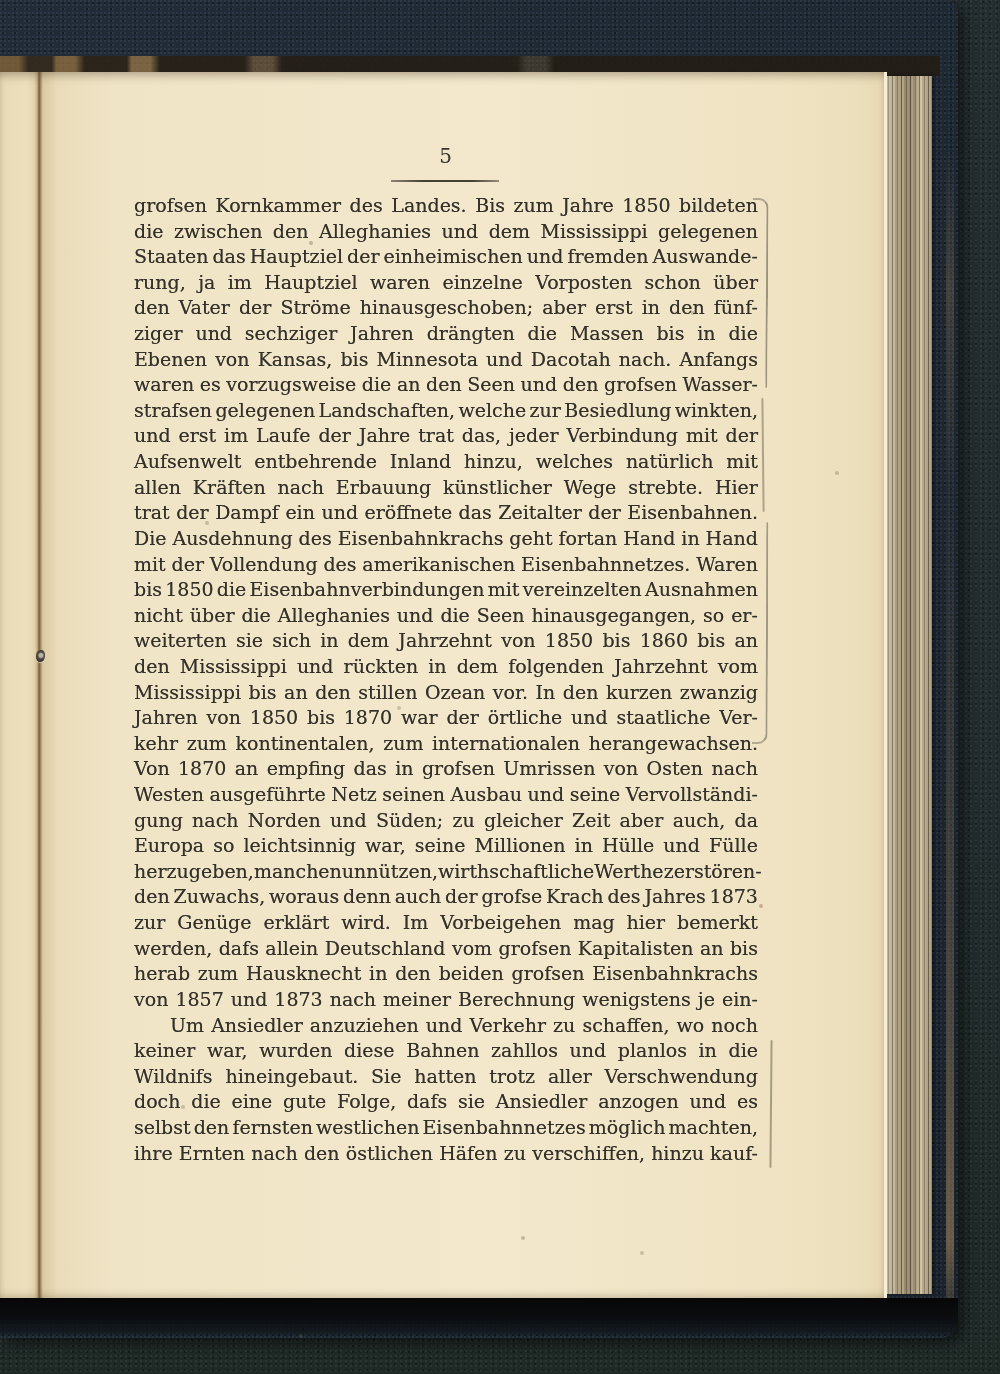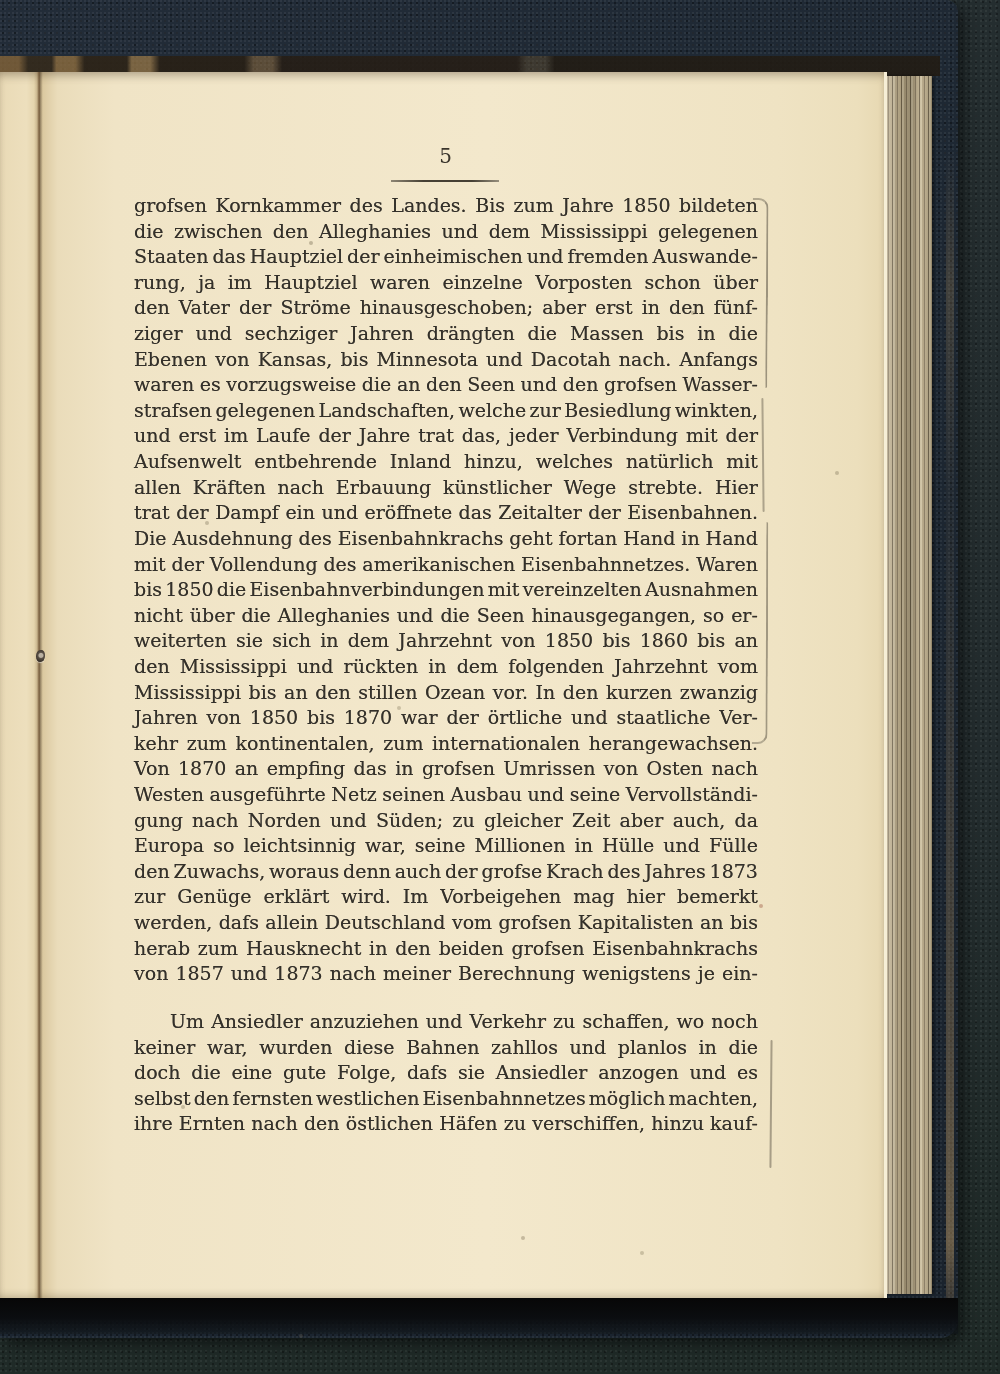--- a/index.html
+++ b/index.html
@@ -74,21 +74,21 @@
     position:absolute;left:391px;top:180px;width:108px;height:2px;
     background:linear-gradient(90deg,rgba(58,53,44,.55),#464034 30%,#464034 75%,rgba(58,53,44,.5));
   }
   .textblock{position:absolute;left:134px;top:194px;width:624px;color:#33302a;}
   .tline{
     display:flex;justify-content:space-between;align-items:baseline;
     height:25.62px;font-size:19px;white-space:pre;
     text-shadow:0 0 .35px rgba(50,45,38,.65);
   }
   .tline.flush{display:block;}
-  .tline.indent{padding-left:36px;margin-top:22px;}
+  .tline.indent{padding-left:36px;}
   
   .pencil{position:absolute;border-color:rgba(128,120,102,.75);}
   .pencil-a{left:752px;top:198px;width:14px;height:188px;border-right:2px solid rgba(128,120,102,.75);border-top:2px solid rgba(128,120,102,.55);border-radius:0 10px 2px 0;transform:rotate(.4deg);}
   .pencil-b{left:762px;top:398px;width:2px;height:114px;background:rgba(128,120,102,.6);transform:rotate(-.6deg);border-radius:2px;}
   .pencil-c{left:752px;top:522px;width:14px;height:220px;border-right:2px solid rgba(128,120,102,.7);border-bottom:2px solid rgba(128,120,102,.55);border-radius:0 2px 10px 0;transform:rotate(.2deg);}
   .pencil-d{left:770px;top:1040px;width:2px;height:128px;background:rgba(128,120,102,.65);transform:rotate(.5deg);border-radius:2px;}
   
   .specks{position:absolute;left:0;top:0;width:2px;height:2px;border-radius:50%;
     box-shadow:310px 242px 0 1px rgba(100,88,62,.35), 692px 312px 0 1px rgba(100,88,62,.3),
       206px 522px 0 1px rgba(100,88,62,.3), 398px 707px 0 1px rgba(100,88,62,.28),
@@ -132,27 +132,29 @@
       <div class="tline"><span>nicht</span><span>über</span><span>die</span><span>Alleghanies</span><span>und</span><span>die</span><span>Seen</span><span>hinausgegangen,</span><span>so</span><span>er-</span></div>
       <div class="tline"><span>weiterten</span><span>sie</span><span>sich</span><span>in</span><span>dem</span><span>Jahrzehnt</span><span>von</span><span>1850</span><span>bis</span><span>1860</span><span>bis</span><span>an</span></div>
       <div class="tline"><span>den</span><span>Mississippi</span><span>und</span><span>rückten</span><span>in</span><span>dem</span><span>folgenden</span><span>Jahrzehnt</span><span>vom</span></div>
       <div class="tline"><span>Mississippi</span><span>bis</span><span>an</span><span>den</span><span>stillen</span><span>Ozean</span><span>vor.</span><span>In</span><span>den</span><span>kurzen</span><span>zwanzig</span></div>
       <div class="tline"><span>Jahren</span><span>von</span><span>1850</span><span>bis</span><span>1870</span><span>war</span><span>der</span><span>örtliche</span><span>und</span><span>staatliche</span><span>Ver-</span></div>
       <div class="tline"><span>kehr</span><span>zum</span><span>kontinentalen,</span><span>zum</span><span>internationalen</span><span>herangewachsen.</span></div>
       <div class="tline"><span>Von</span><span>1870</span><span>an</span><span>empfing</span><span>das</span><span>in</span><span>grofsen</span><span>Umrissen</span><span>von</span><span>Osten</span><span>nach</span></div>
       <div class="tline"><span>Westen</span><span>ausgeführte</span><span>Netz</span><span>seinen</span><span>Ausbau</span><span>und</span><span>seine</span><span>Vervollständi-</span></div>
       <div class="tline"><span>gung</span><span>nach</span><span>Norden</span><span>und</span><span>Süden;</span><span>zu</span><span>gleicher</span><span>Zeit</span><span>aber</span><span>auch,</span><span>da</span></div>
       <div class="tline"><span>Europa</span><span>so</span><span>leichtsinnig</span><span>war,</span><span>seine</span><span>Millionen</span><span>in</span><span>Hülle</span><span>und</span><span>Fülle</span></div>
+      <div class="tline"><span>herzugeben,</span><span>manchen</span><span>unnützen,</span><span>wirthschaftliche</span><span>Werthe</span><span>zerstören-</span></div>
       <div class="tline"><span>den</span><span>Zuwachs,</span><span>woraus</span><span>denn</span><span>auch</span><span>der</span><span>grofse</span><span>Krach</span><span>des</span><span>Jahres</span><span>1873</span></div>
       <div class="tline"><span>zur</span><span>Genüge</span><span>erklärt</span><span>wird.</span><span>Im</span><span>Vorbeigehen</span><span>mag</span><span>hier</span><span>bemerkt</span></div>
       <div class="tline"><span>werden,</span><span>dafs</span><span>allein</span><span>Deutschland</span><span>vom</span><span>grofsen</span><span>Kapitalisten</span><span>an</span><span>bis</span></div>
       <div class="tline"><span>herab</span><span>zum</span><span>Hausknecht</span><span>in</span><span>den</span><span>beiden</span><span>grofsen</span><span>Eisenbahnkrachs</span></div>
       <div class="tline"><span>von</span><span>1857</span><span>und</span><span>1873</span><span>nach</span><span>meiner</span><span>Berechnung</span><span>wenigstens</span><span>je</span><span>ein-</span></div>
       <div class="tline indent"><span>Um</span><span>Ansiedler</span><span>anzuziehen</span><span>und</span><span>Verkehr</span><span>zu</span><span>schaffen,</span><span>wo</span><span>noch</span></div>
       <div class="tline"><span>keiner</span><span>war,</span><span>wurden</span><span>diese</span><span>Bahnen</span><span>zahllos</span><span>und</span><span>planlos</span><span>in</span><span>die</span></div>
+      <div class="tline"><span>Wildnifs</span><span>hineingebaut.</span><span>Sie</span><span>hatten</span><span>trotz</span><span>aller</span><span>Verschwendung</span></div>
       <div class="tline"><span>doch</span><span>die</span><span>eine</span><span>gute</span><span>Folge,</span><span>dafs</span><span>sie</span><span>Ansiedler</span><span>anzogen</span><span>und</span><span>es</span></div>
       <div class="tline"><span>selbst</span><span>den</span><span>fernsten</span><span>westlichen</span><span>Eisenbahnnetzes</span><span>möglich</span><span>machten,</span></div>
       <div class="tline"><span>ihre</span><span>Ernten</span><span>nach</span><span>den</span><span>östlichen</span><span>Häfen</span><span>zu</span><span>verschiffen,</span><span>hinzu</span><span>kauf-</span></div>
     </div>
 
   <div class="pencil pencil-a"></div>
   <div class="pencil pencil-b"></div>
   <div class="pencil pencil-c"></div>
   <div class="pencil pencil-d"></div>
 

